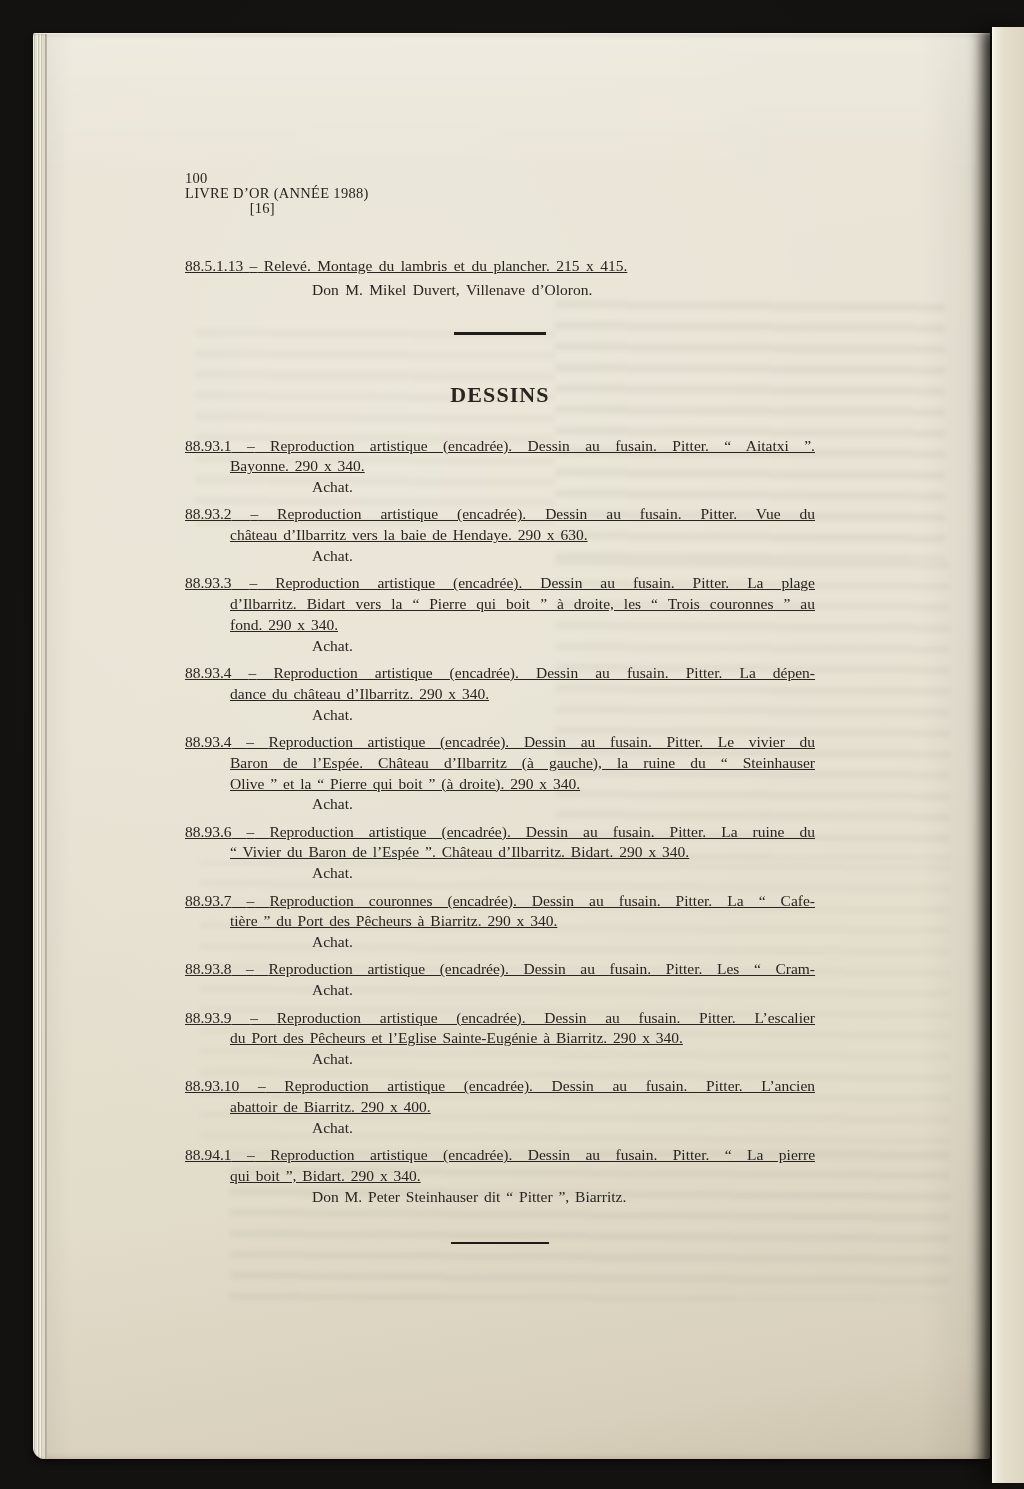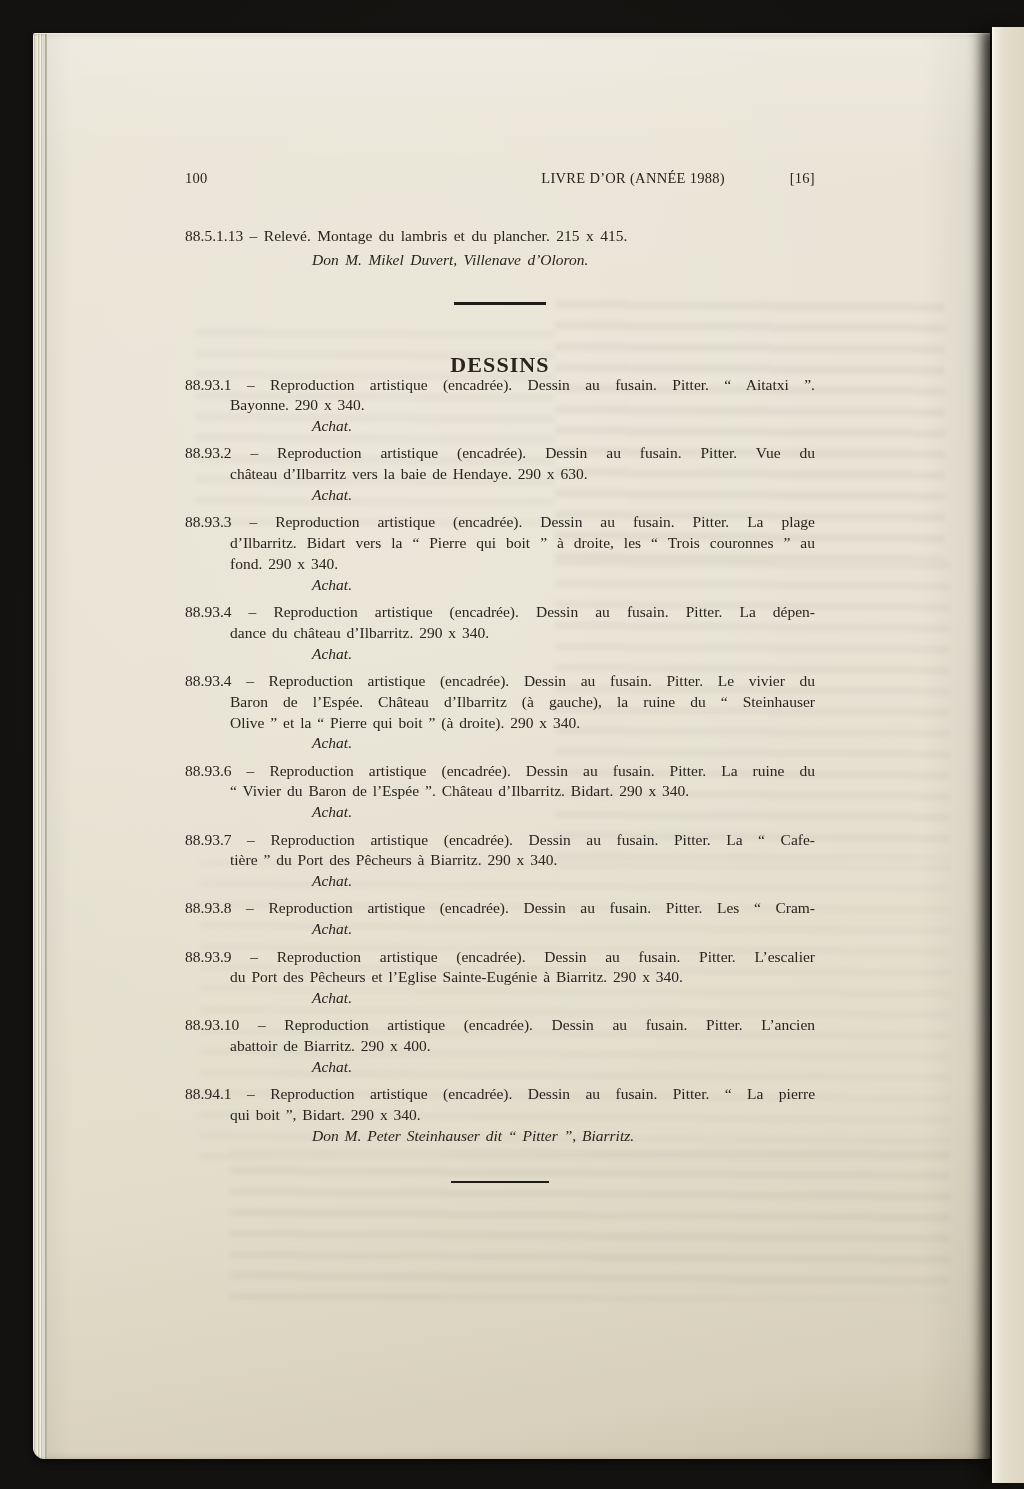--- a/index.html
+++ b/index.html
@@ -63,52 +63,51 @@
   .g5 { left: 200px; top: 860px; width: 750px; height: 300px; opacity: 0.07; }
   
   .content {
     position: absolute; left: 185px; top: 0; width: 630px;
     color: #29241f;
     font-size: 15.5px;
   }
   .pageheader {
     margin-top: 171px;
     display: flex; align-items: baseline;
-    font-size: 14.5px; line-height: 15px; letter-spacing: 0.3px;
+    font-size: 14.5px; line-height: 15px; letter-spacing: 0.3px; flex-direction: column;
   }
   .h-left  { width: 90px; text-align: left; }
   .h-center{ flex: 1; text-align: right; }
   .h-right { width: 90px; text-align: right; }
 
-  .entry-line { line-height: 20.8px; word-spacing: 2px; }
+  .entry-line { line-height: 20.8px; word-spacing: 2px; text-decoration: underline; }
   .entry-line.contline { padding-left: 45px; }
   .just { text-align: justify; text-align-last: justify; }
   .note {
     line-height: 20.8px;
     padding-left: 127px;
-    font-style: italic;
     word-spacing: 2px;
   }
 
   .entry.intro { margin-top: 38px; }
   .entry.intro .entry-line { line-height: 24px; word-spacing: 2.6px; }
   .entry.intro .note { line-height: 24px; word-spacing: 2.6px; }
 
   .rule {
     width: 92px; height: 2.6px; background: #201d18;
     margin: 30px auto 0 auto;
   }
   .rule2 { margin-top: 34px; width: 98px; }
 
   .section-title {
     margin: 50px 0 0 0;
     font-size: 22px; line-height: 20px; font-weight: bold;
     text-align: center; letter-spacing: 1.1px;
   }
-  .entry-list { }
+  .entry-list { margin-top: 31px; }
   .entry { margin-bottom: 6.5px; }
 </style>
 </head>
 <body>
 
 <div class="scene">
 
   <div class="page">
     <div class="page-stack"></div>
   </div>
@@ -212,21 +211,21 @@
     <div class="cont">
             <div class="entry-line contline">“ Vivier du Baron de l’Espée ”. Château d’Ilbarritz. Bidart. 290 x 340.</div>
           </div>
     <div class="note">Achat.</div>
   </div>
 
   <div class="entry">
     <div class="entry-line first just">
       <span class="num">88.93.7</span>
       <span class="sep">–</span>
-      <span class="txt">Reproduction artistique (encadrée). Dessin au fusain. Pitter. La “ Cafe-</span>
+      <span class="txt">Reproduction couronnes (encadrée). Dessin au fusain. Pitter. La “ Cafe-</span>
     </div>
     <div class="cont">
             <div class="entry-line contline">tière ” du Port des Pêcheurs à Biarritz. 290 x 340.</div>
           </div>
     <div class="note">Achat.</div>
   </div>
 
   <div class="entry">
     <div class="entry-line first just">
       <span class="num">88.93.8</span>

